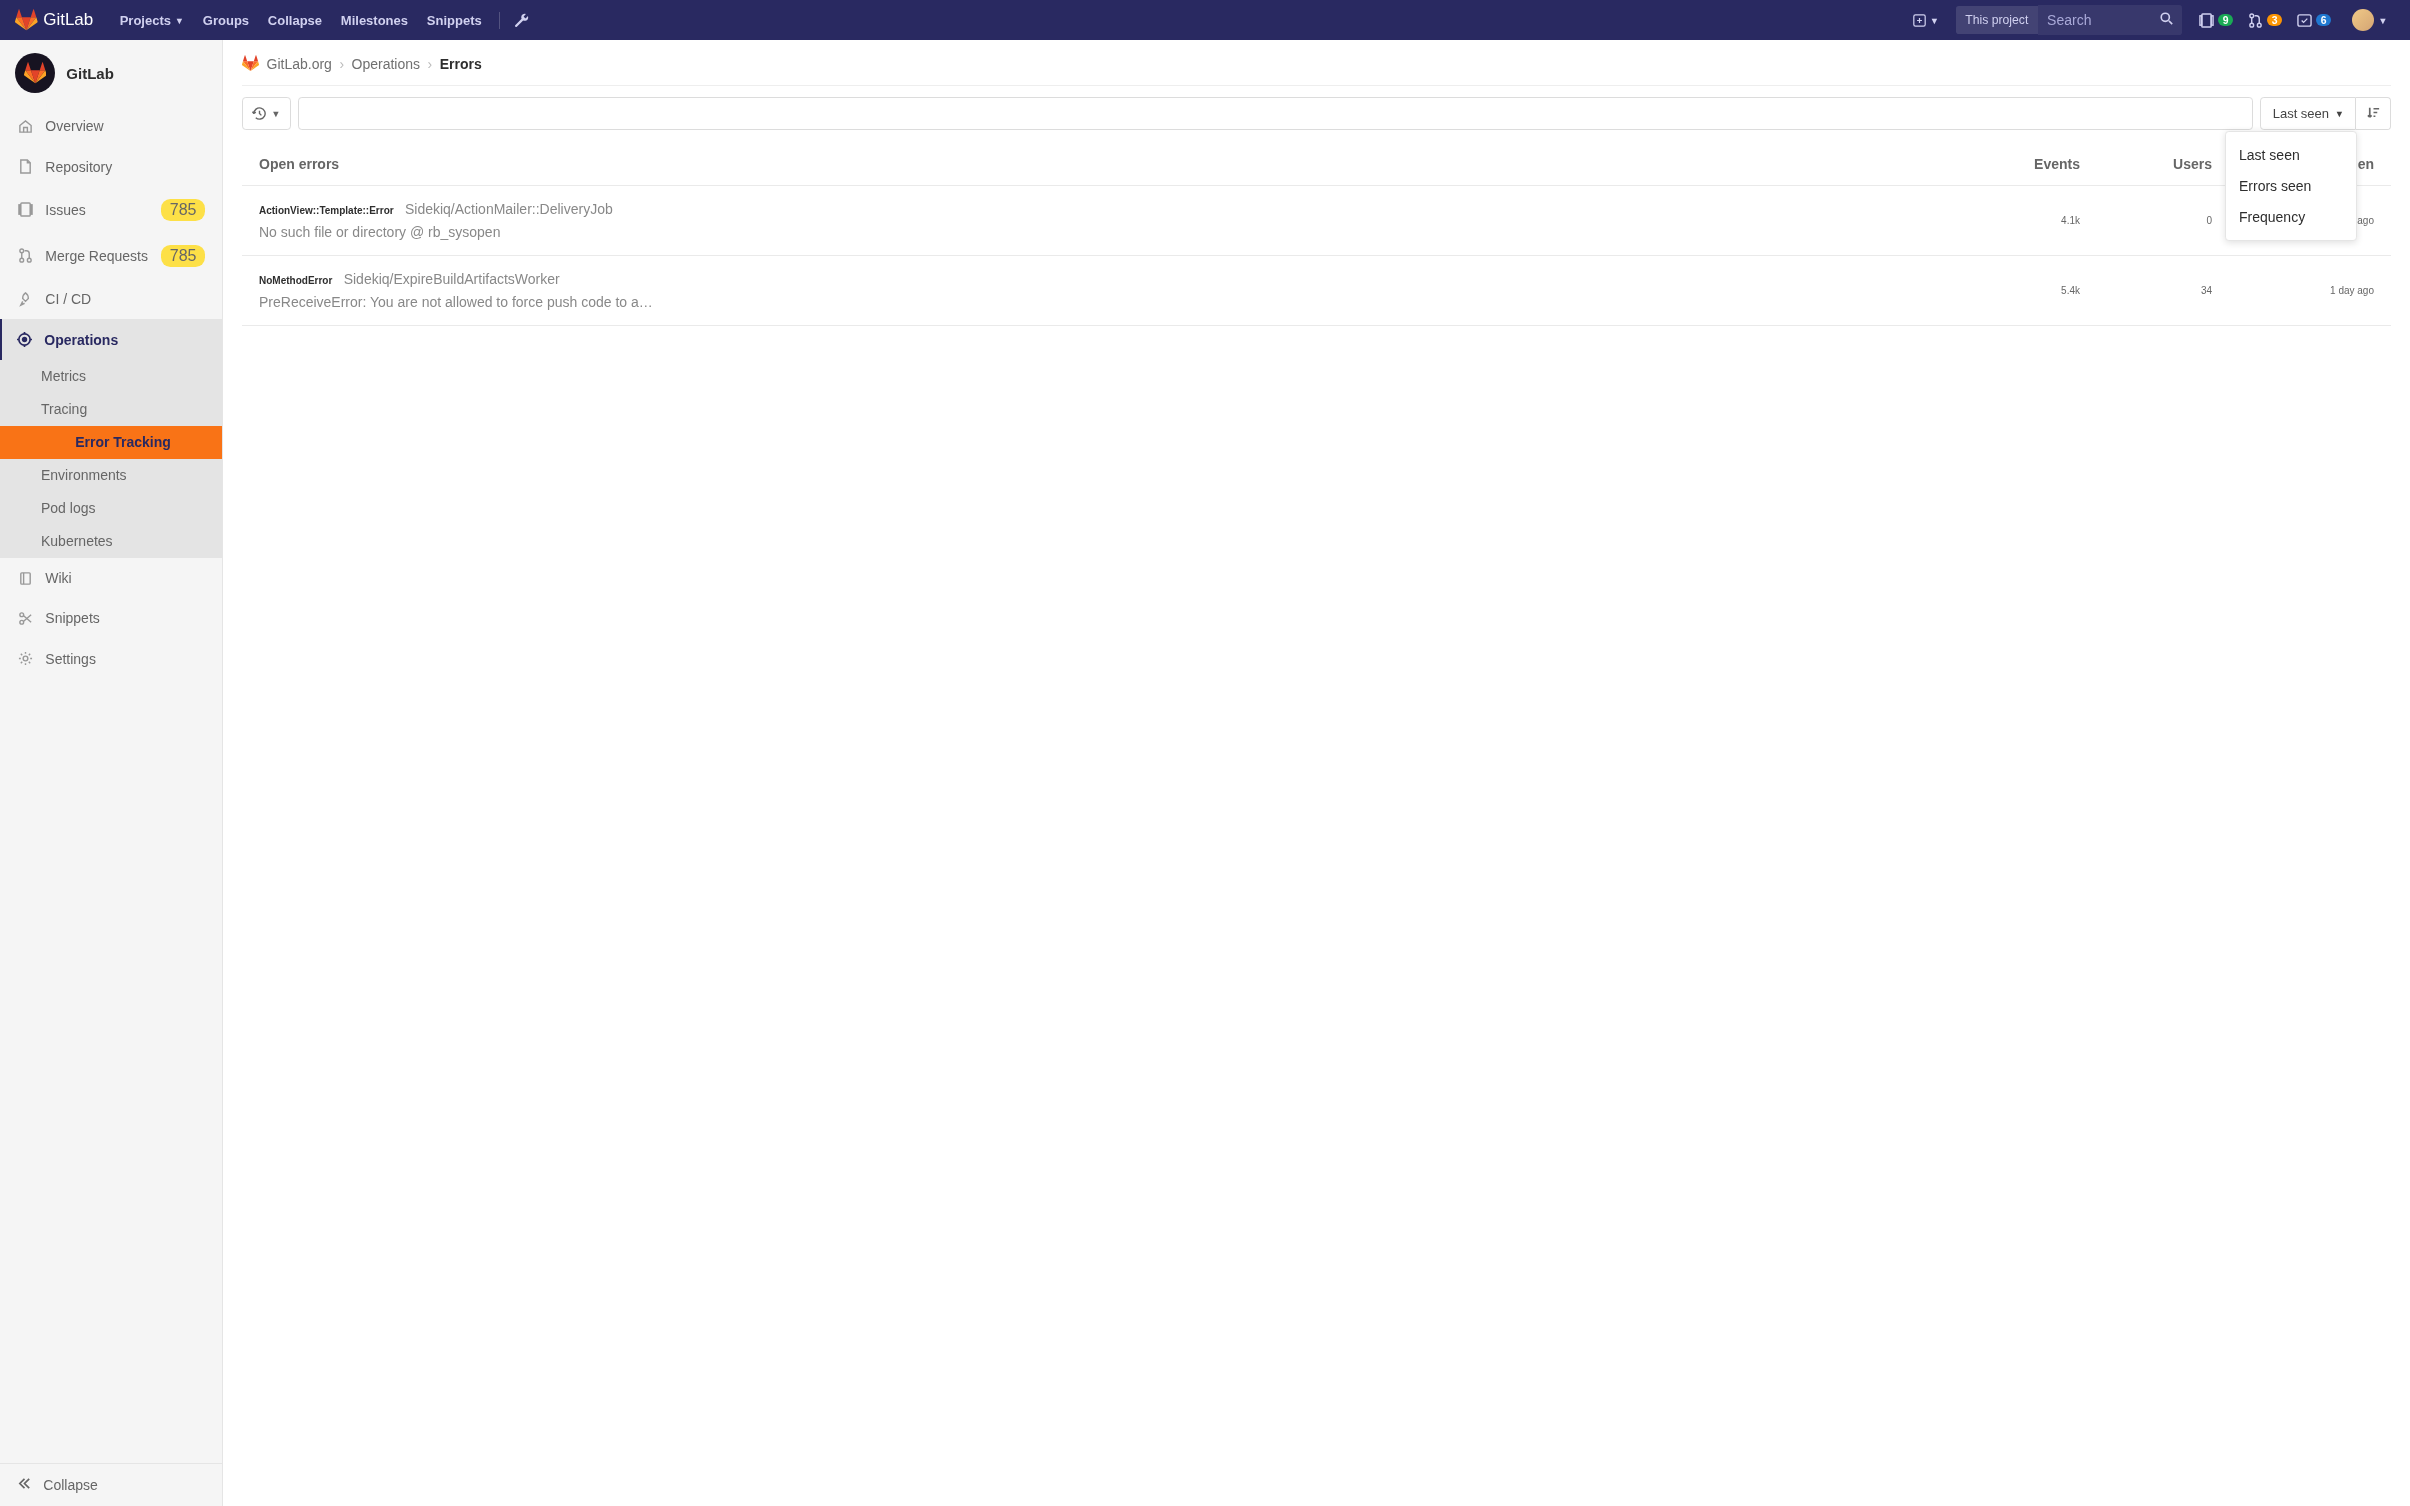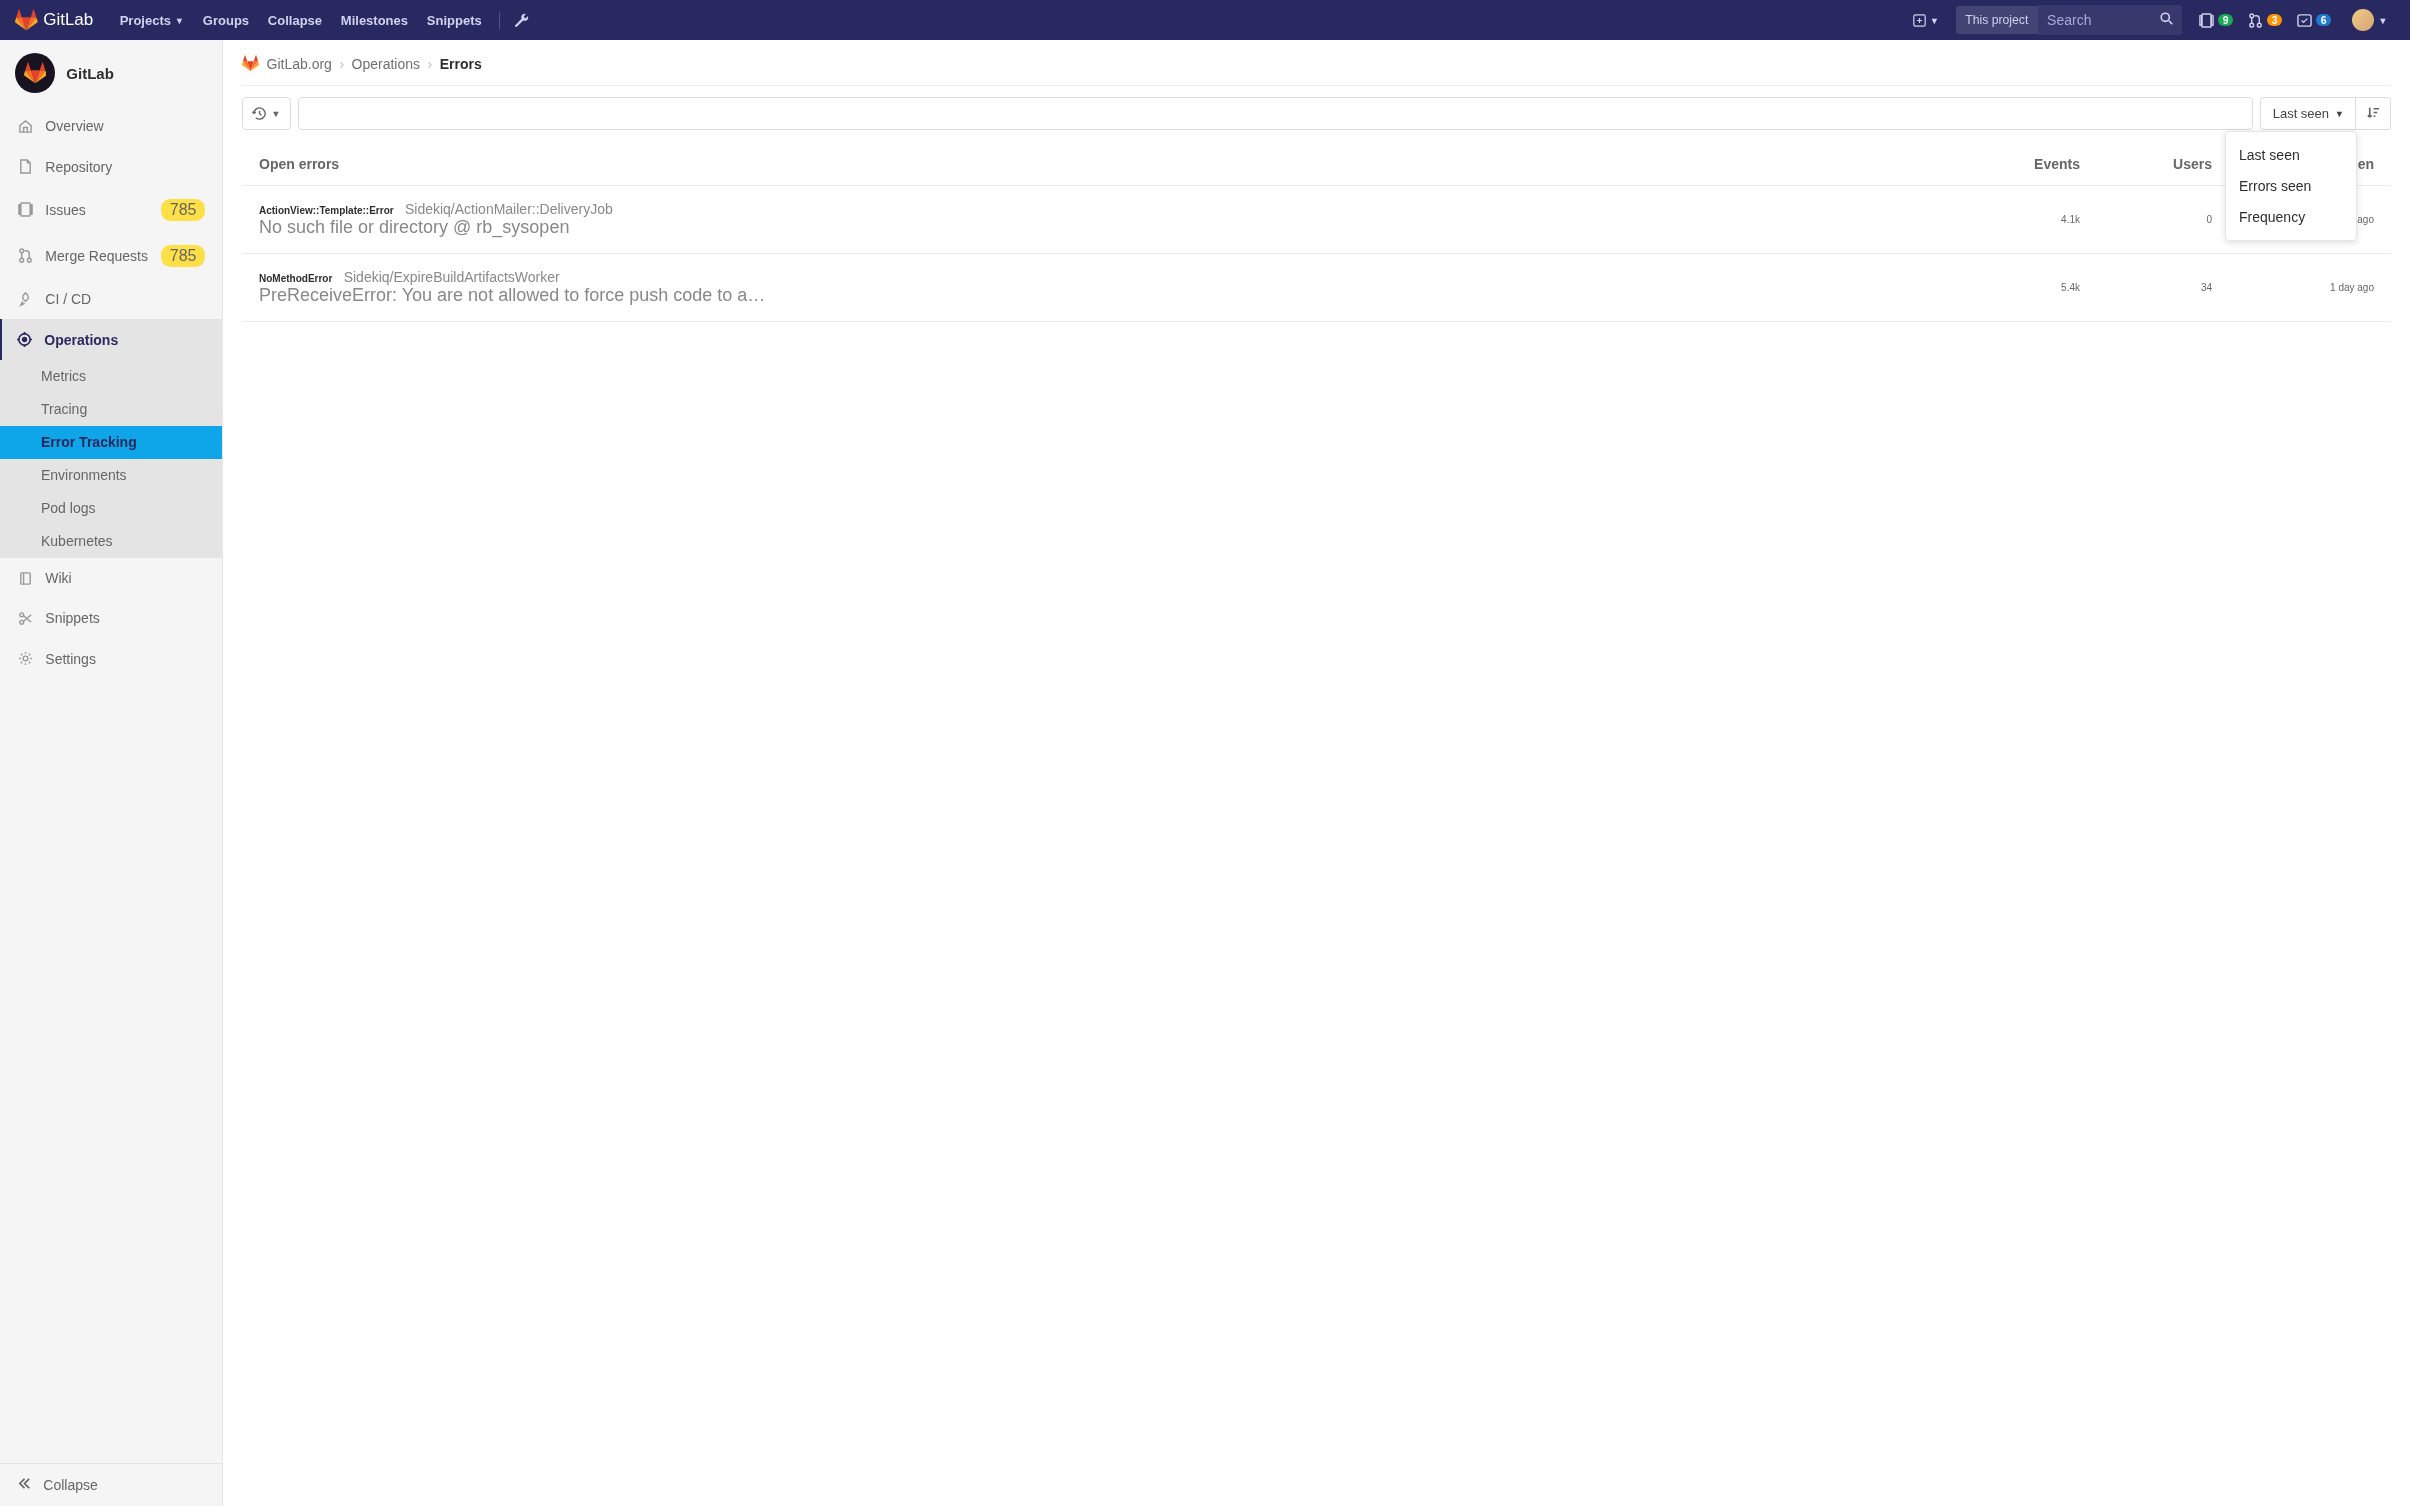--- a/index.html
+++ b/index.html
@@ -29,21 +29,21 @@
 .sidebar-project-icon svg { width: 22.6px; height: 22.6px; }
 .sidebar-project-name { font-size: 15px; font-weight: 600; color: #2e2e2e; }
 .sidebar-items { flex: 1; overflow-y: auto; }
 .sidebar-item { display: flex; align-items: center; gap: 11.3px; padding: 12.2px 17px; color: #666; cursor: pointer; font-size: 14px; }
 .sidebar-item.active { background: #e4e4e4; color: #292961; font-weight: 600; border-left: 2.8px solid #292961; padding-left: 14px; }
 .sidebar-item .icon { width: 17px; display: flex; justify-content: center; color: #999; }
 .sidebar-item.active .icon { color: #292961; }
 .sidebar-badge { margin-left: auto; background: #fde047; color: #666; font-size: 16px; padding: 1.9px 8.5px; border-radius: 9.4px; }
 .sidebar-sub { background: #e4e4e4; }
 .sidebar-sub-item { padding: 8.5px 17px 8.5px 41px; color: #666; cursor: pointer; font-size: 14px; }
-.sidebar-sub-item.active { color: #292961; font-weight: 700; background: #0ea5e9; }
+.sidebar-sub-item.active { color: #292961; font-weight: 700; background: #f97316; text-align: center; }
 .sidebar-collapse { border-top: 0.9px solid #e5e5e5; padding: 12.2px 17px; display: flex; align-items: center; gap: 11.3px; color: #666; cursor: pointer; font-size: 14px; }
 .main { flex: 1; overflow: auto; }
 .breadcrumb { display: flex; align-items: center; gap: 7.5px; padding: 15px 19px 13px; color: #707070; font-size: 14px; }
 .breadcrumb .sep { color: #bbb; }
 .breadcrumb .current { color: #2e2e2e; font-weight: 600; }
 .breadcrumb-logo { width: 17px; height: 17px; }
 .content { padding: 0 19px; }
 .filter-bar { display: flex; gap: 7.5px; margin-bottom: 13px; padding-top: 11.3px; border-top: 0.9px solid #eee; position: relative; }
 .history-btn { border: 0.9px solid #dcdcdc; background: #fff; border-radius: 3.8px; padding: 6.6px 9.4px; display: flex; align-items: center; gap: 3.8px; cursor: pointer; color: #666; }
 .filter-input { flex: 1; border: 0.9px solid #dcdcdc; border-radius: 3.8px; padding: 6.6px 9.4px; font-size: 13px; }
@@ -54,21 +54,21 @@
 .dropdown-item { padding: 7.5px 13px; cursor: pointer; font-size: 14px; color: #2e2e2e; }
 .table { width: 100%; }
 .table-head { display: flex; padding: 13px 0; border-bottom: 0.9px solid #eaeaea; color: #666; font-weight: 600; font-size: 14px; }
 .col-error { flex: 1; padding-left: 17px; }
 .col-events { width: 132px; text-align: right; }
 .col-users { width: 132px; text-align: right; }
 .col-last { width: 179px; text-align: right; padding-right: 17px; }
 .table-row { display: flex; padding: 15px 0; border-bottom: 0.9px solid #eaeaea; align-items: center; }
 .error-title { font-weight: 700; color: #2e2e2e; font-size: 10px; }
 .error-context { color: #888; font-size: 14px; margin-left: 11.3px; font-weight: 400; }
-.error-desc { color: #888; font-size: 18px; margin-top: 0; }
+.error-desc { color: #888; font-size: 14px; margin-top: 7px; }
 .cell-num { color: #666; font-size: 10px; }
 .chev { font-size: 9.4px; }
 </style>
 </head>
 <body>
 
 <div class="topbar">
   <div class="topbar-logo">
     <svg viewBox="0 0 36 36">
         <path fill="#e24329" d="M18 34L11 13h14z"></path>

